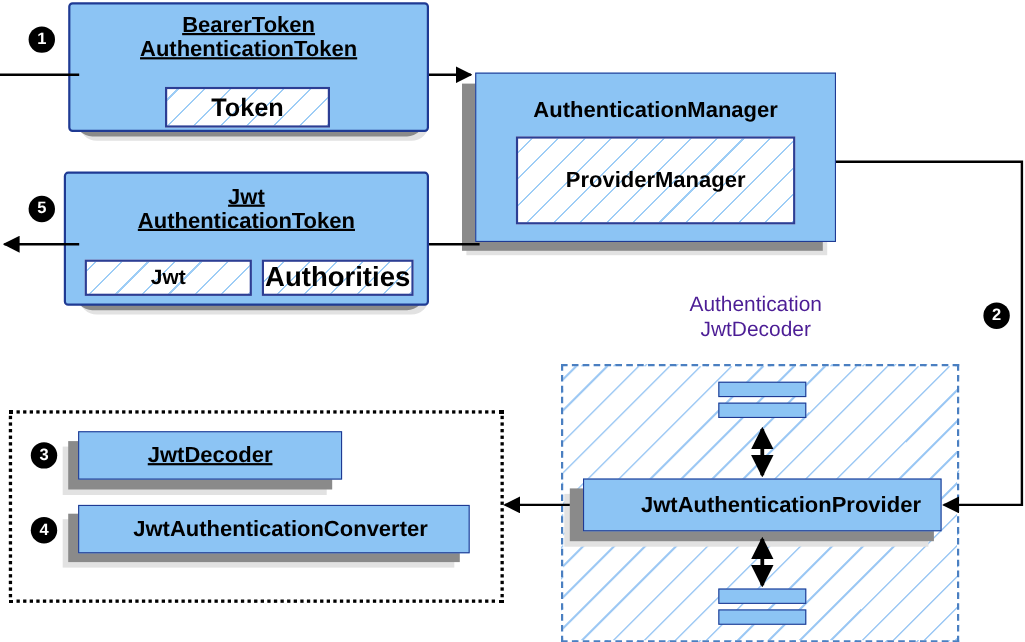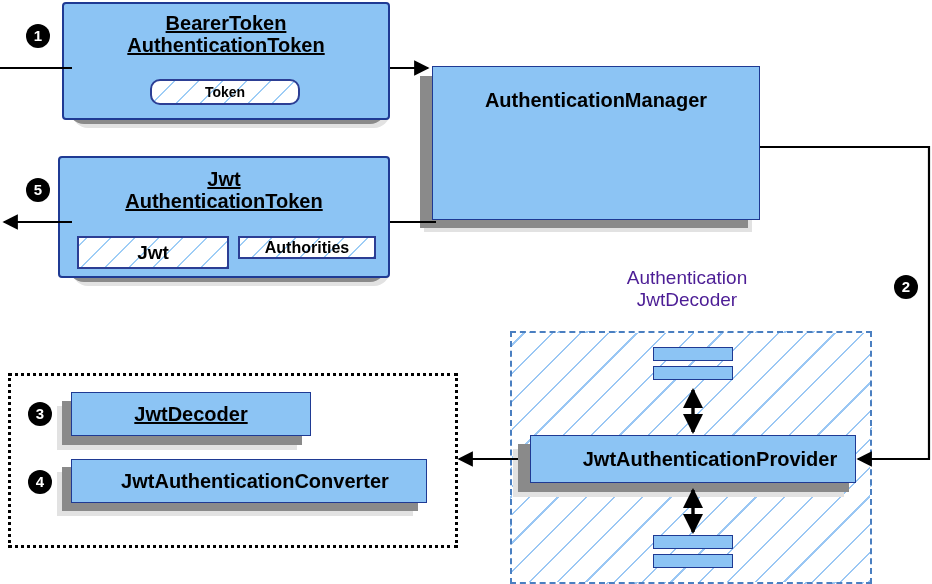--- a/index.html
+++ b/index.html
@@ -183,40 +183,43 @@
   <div class="minibar" style="left:653px; top:554px; width:80px; height:14px;"></div>
 
   <div class="group-dotted" style="left:8px; top:373px; width:450px; height:175px;"></div>
 
   <div class="shadow-light sh-round" style="left:72px; top:14px; width:318px; height:114px;"></div>
   <div class="shadow-dark sh-round" style="left:68px; top:10px; width:318px; height:114px;"></div>
   <div class="node rounded" style="left:62px; top:2px; width:328px; height:118px; font-size:20px; padding-top:8px;">
     <span class="title">BearerToken</span>
     <span class="title">AuthenticationToken</span>
   </div>
-  <div class="slot" style="left:150px; top:79px; width:150px; height:26px; font-size:14px;border-radius:10px;">
+  <div class="slot" style="left:150px; top:79px; width:150px; height:37px; font-size:23px;">
     <span>Token</span>
   </div>
 
   <div class="shadow-light" style="left:424px; top:80px; width:328px; height:152px;"></div>
   <div class="shadow-dark" style="left:420px; top:76px; width:328px; height:152px;"></div>
   <div class="node" style="left:432px; top:66px; width:328px; height:154px; font-size:20px; padding-top:22px;">
     <span class="title">AuthenticationManager</span>
+  </div>
+  <div class="slot" style="left:469px; top:124px; width:254px; height:80px; font-size:20px;">
+    <span>ProviderManager</span>
   </div>
 
   <div class="shadow-light sh-round" style="left:72px; top:168px; width:318px; height:118px;"></div>
   <div class="shadow-dark sh-round" style="left:68px; top:164px; width:318px; height:118px;"></div>
   <div class="node rounded" style="left:58px; top:156px; width:332px; height:122px; font-size:20px; padding-top:10px;">
     <span class="title">Jwt</span>
     <span class="title">AuthenticationToken</span>
   </div>
   <div class="slot" style="left:77px; top:236px; width:152px; height:33px; font-size:19px;">
     <span>Jwt</span>
   </div>
-  <div class="slot" style="left:238px; top:236px; width:138px; height:23px; font-size:16px;">
+  <div class="slot" style="left:238px; top:236px; width:138px; height:33px; font-size:25px;">
     <span>Authorities</span>
   </div>
 
   <div class="shadow-light" style="left:57px; top:406px; width:240px; height:44px;"></div>
   <div class="shadow-dark" style="left:62px; top:401px; width:240px; height:44px;"></div>
   <div class="node" style="left:71px; top:392px; width:240px; height:44px; font-size:20px; line-height:42px;">
     <span class="title" style="line-height:42px;text-decoration:underline;">JwtDecoder</span>
   </div>
 
   <div class="shadow-light" style="left:57px; top:472px; width:356px; height:44px;"></div>

